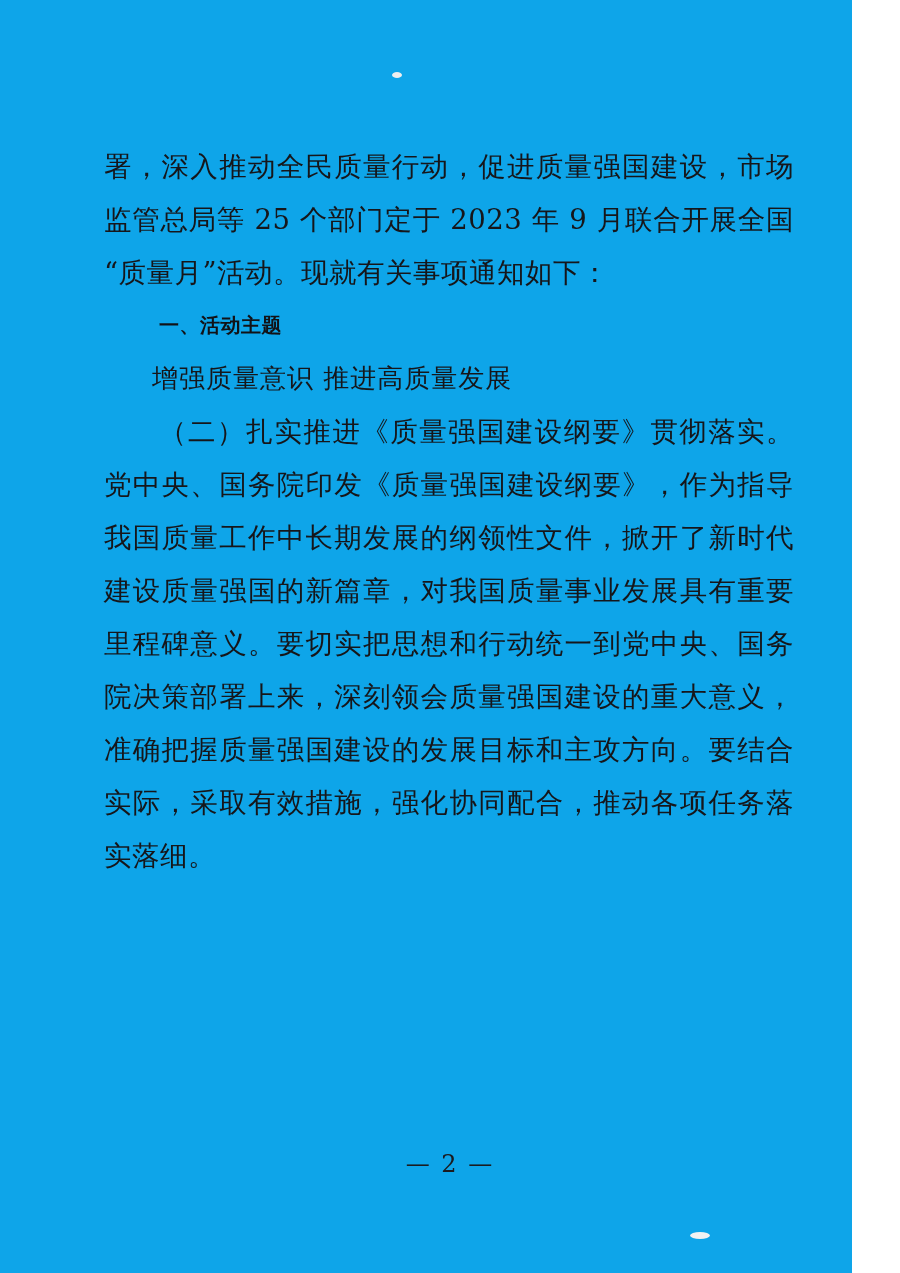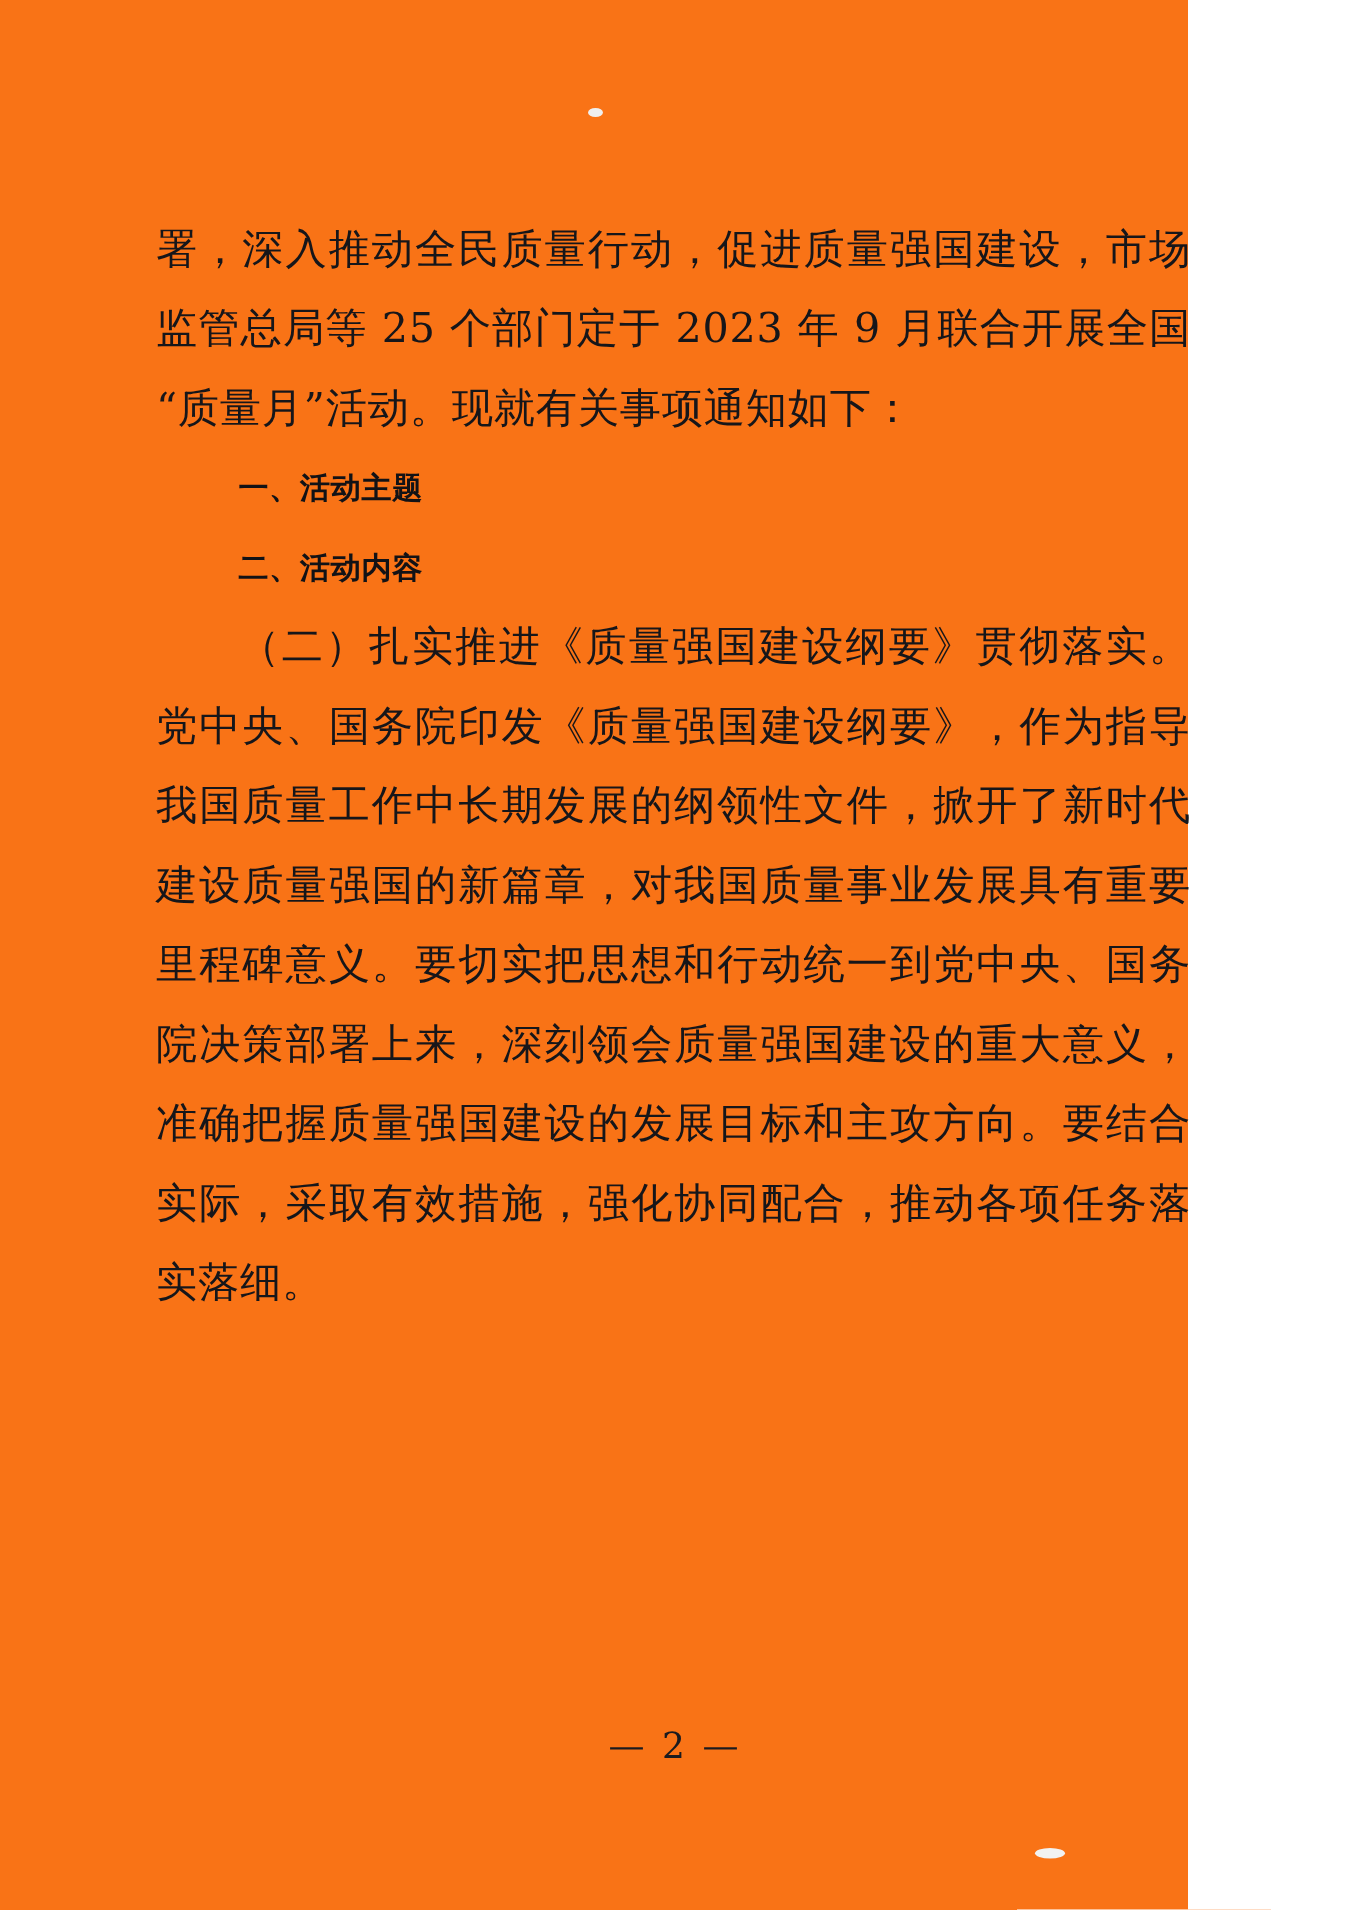--- a/index.html
+++ b/index.html
@@ -13,23 +13,23 @@
     height: 1273px;
     font-family: "DejaVu Serif", "Liberation Serif", serif;
     color: #1b1b1f;
     position: relative;
     overflow: hidden;
   }
   .page {
     position: absolute;
     left: 0;
     top: 0;
-    width: 792px;
+    width: 852px;
     height: 1273px;
-    background: #f97316;
+    background: #0ea5e9;
     box-sizing: border-box;
   }
   .page-body {
     position: absolute;
     left: 104px;
     top: 140px;
     width: 690px;
   }
   .para {
     font-size: 27.5px;
@@ -101,22 +101,22 @@
 <div class="page">
 
   <div class="faint-mark top-mark"></div>
 
   <div class="page-body">
 
     <p class="para">署，深入推动全民质量行动，促进质量强国建设，市场监管总局等 25 个部门定于 2023 年 9 月联合开展全国“质量月”活动。现就有关事项通知如下：</p>
 
     <p class="heading">一、活动主题</p>
 
+    <p class="subject-line">增强质量意识  推进高质量发展</p>
 
-    <p class="heading">二、活动内容</p>
 
 
     <p class="para indent">（二）扎实推进《质量强国建设纲要》贯彻落实。党中央、国务院印发《质量强国建设纲要》，作为指导我国质量工作中长期发展的纲领性文件，掀开了新时代建设质量强国的新篇章，对我国质量事业发展具有重要里程碑意义。要切实把思想和行动统一到党中央、国务院决策部署上来，深刻领会质量强国建设的重大意义，准确把握质量强国建设的发展目标和主攻方向。要结合实际，采取有效措施，强化协同配合，推动各项任务落实落细。</p>
 
   </div>
 
   <div class="footer">
     <span class="pagenum">— 2 —</span>
   </div>
 

